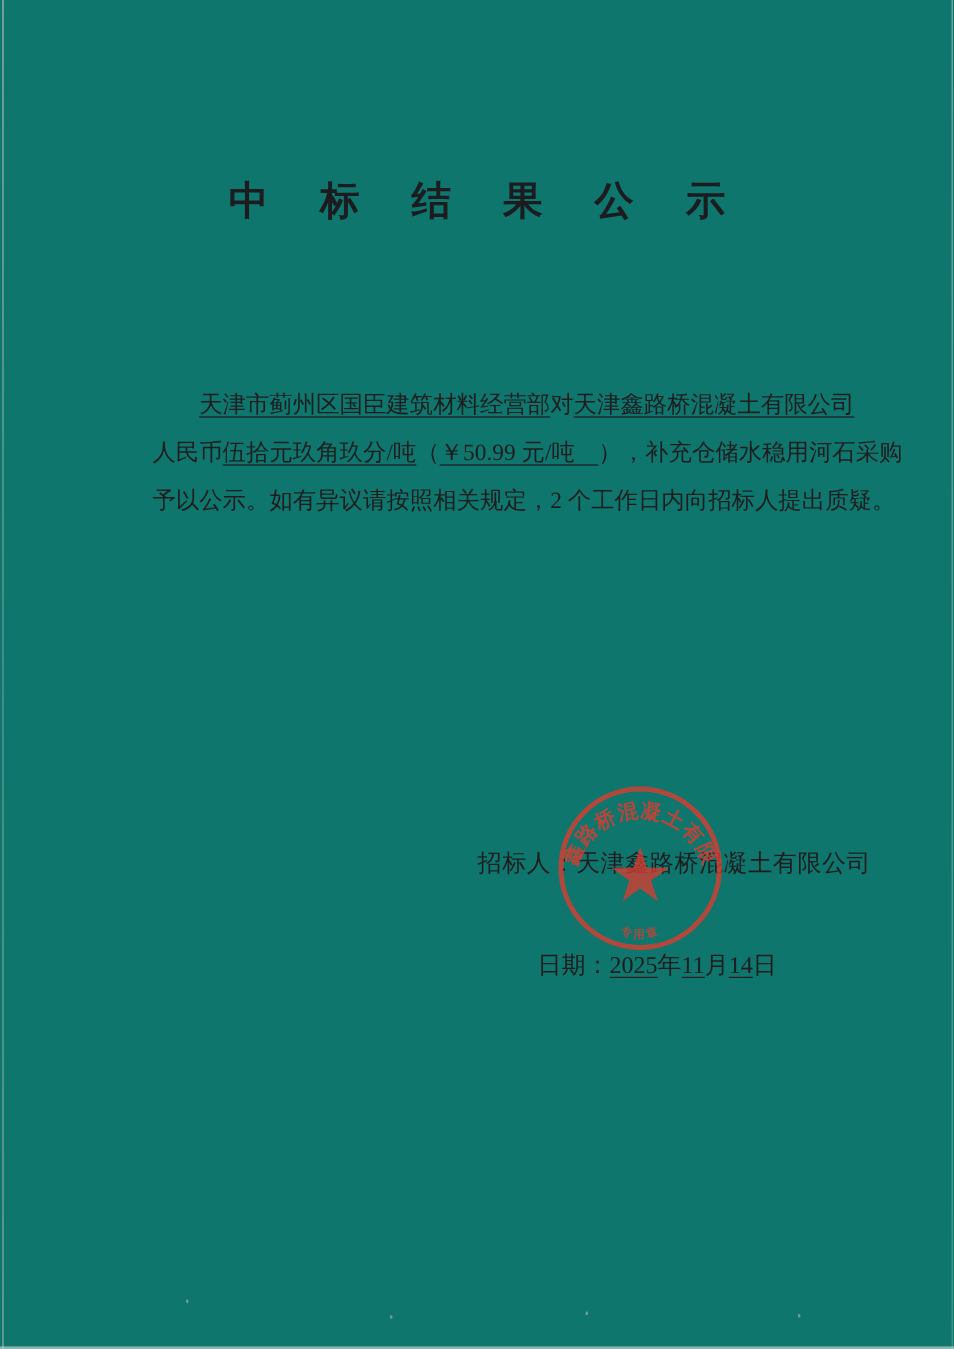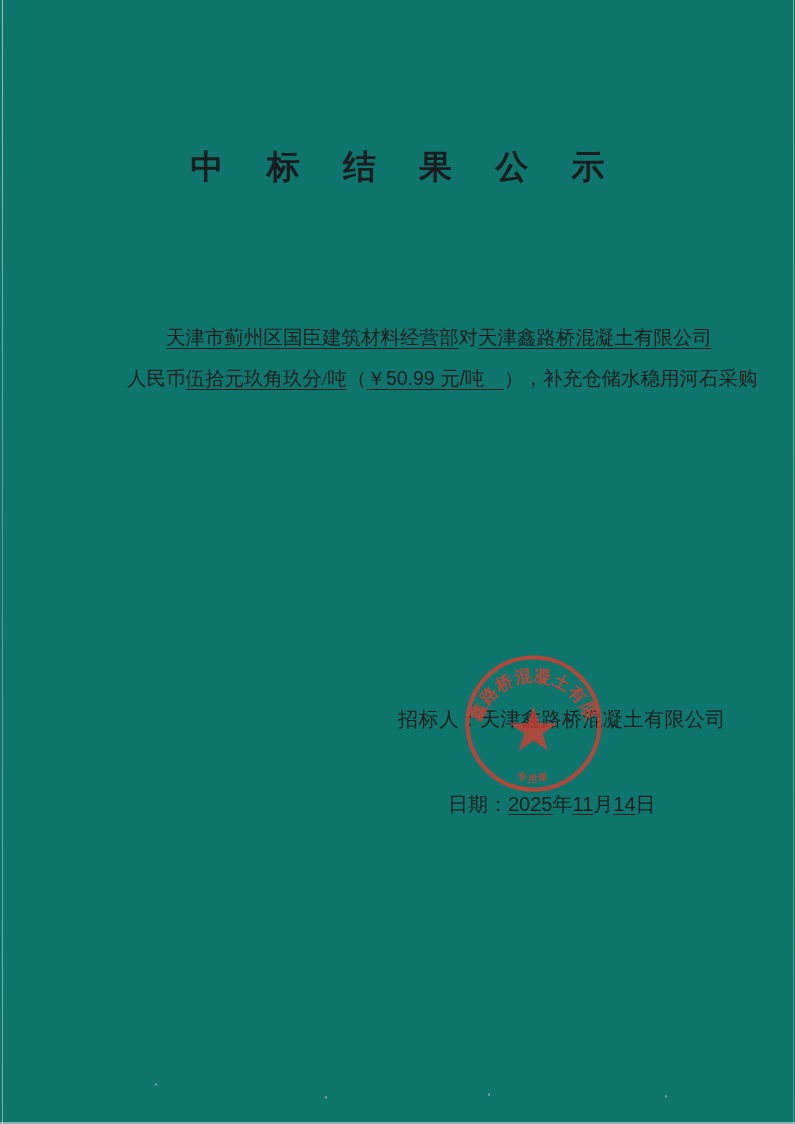--- a/index.html
+++ b/index.html
@@ -76,21 +76,21 @@
     height: 40px;
   }
 
   .u {
     text-decoration: underline;
     text-underline-offset: 4px;
     text-decoration-thickness: 1px;
   }
 
   .num {
-    font-family: Liberation Sans, sans-serif;
+    font-family: Liberation Serif, serif;
   }
 
   .sign-line {
     position: absolute;
     left: 398px;
     top: 706px;
     font-size: 20px;
     color: #1d1d1f;
     white-space: nowrap;
     letter-spacing: 0.5px;
@@ -168,20 +168,21 @@
 
   <div class="title">中 标 结 果 公 示</div>
 
   <div class="body-block">
 
     <div class="body-line"><span>　　</span><span class="u">天津市蓟州区国臣建筑材料经营部</span><span>对</span><span class="u">天津鑫路桥混凝土有限公司</span></div>
 
 
     <div class="body-line"><span>人民币</span><span class="u">伍拾元玖角玖分/吨</span><span>（</span><span class="u num">￥50.99 元/吨　</span><span>），补充仓储水稳用河石采购</span></div>
 
+    <div class="body-line">予以公示。如有异议请按照相关规定，2 个工作日内向招标人提出质疑。</div>
 
   </div>
 
   <div class="sign-line"><span>招标人：</span><span>天津鑫路桥混凝土有限公司</span></div>
 
   <div class="seal">
     <svg viewBox="0 0 143 139" xmlns="http://www.w3.org/2000/svg" aria-hidden="true">
       <defs>
         <path id="sealArcTop" d="M 17 75 A 55 55 0 0 1 126 75"></path>
         <path id="sealArcBottom" d="M 29 95 A 44 44 0 0 0 114 95"></path>

